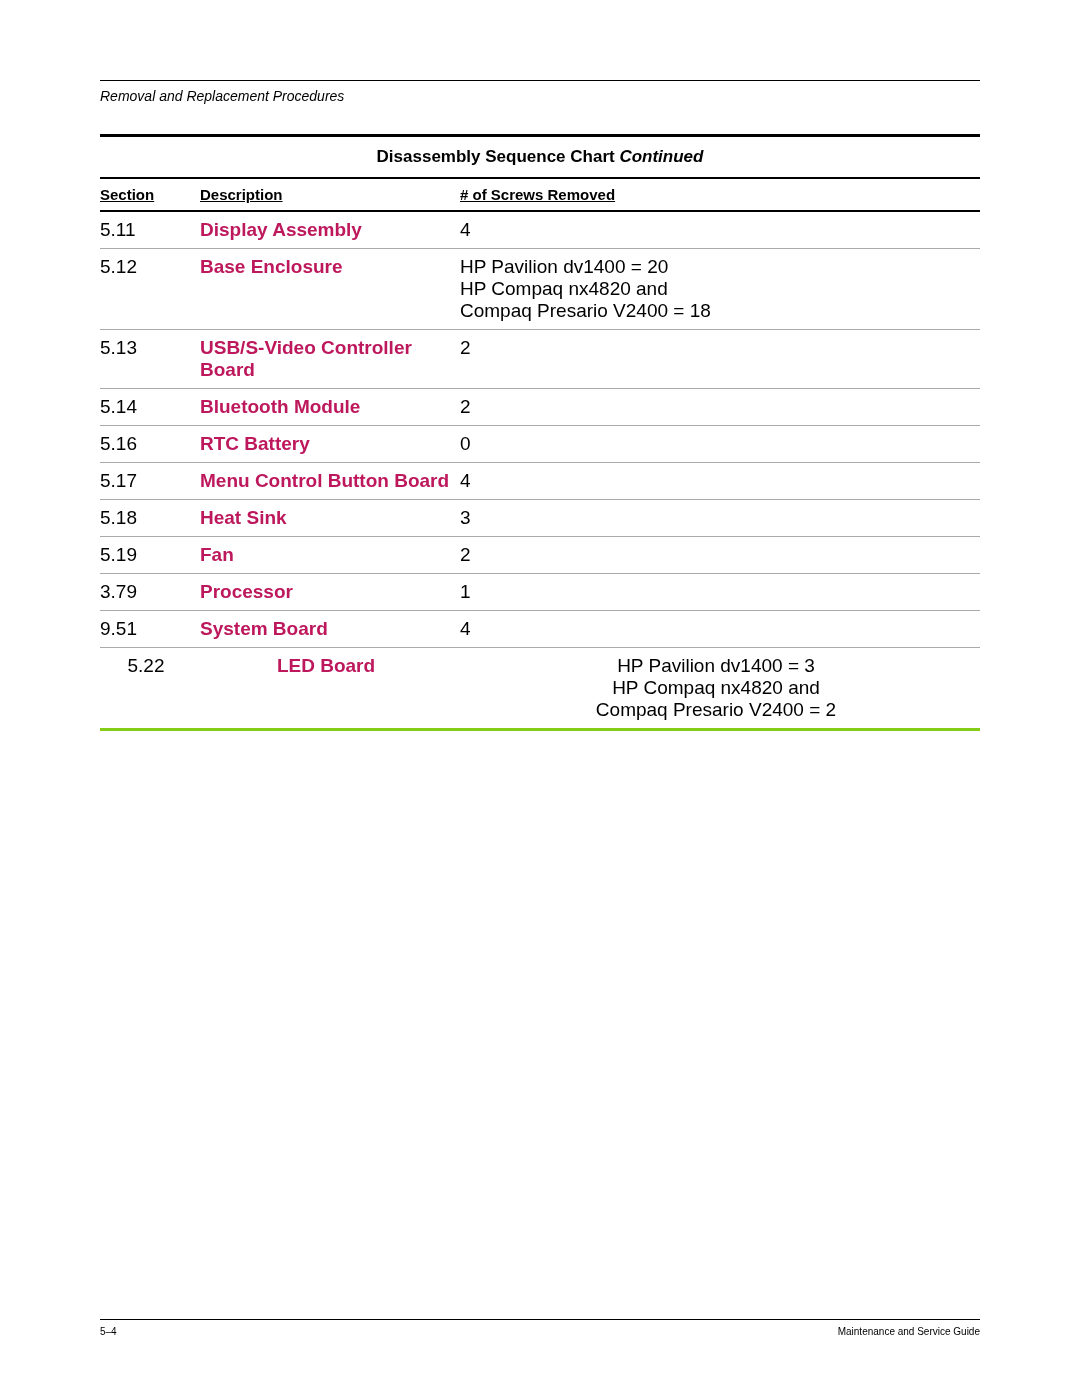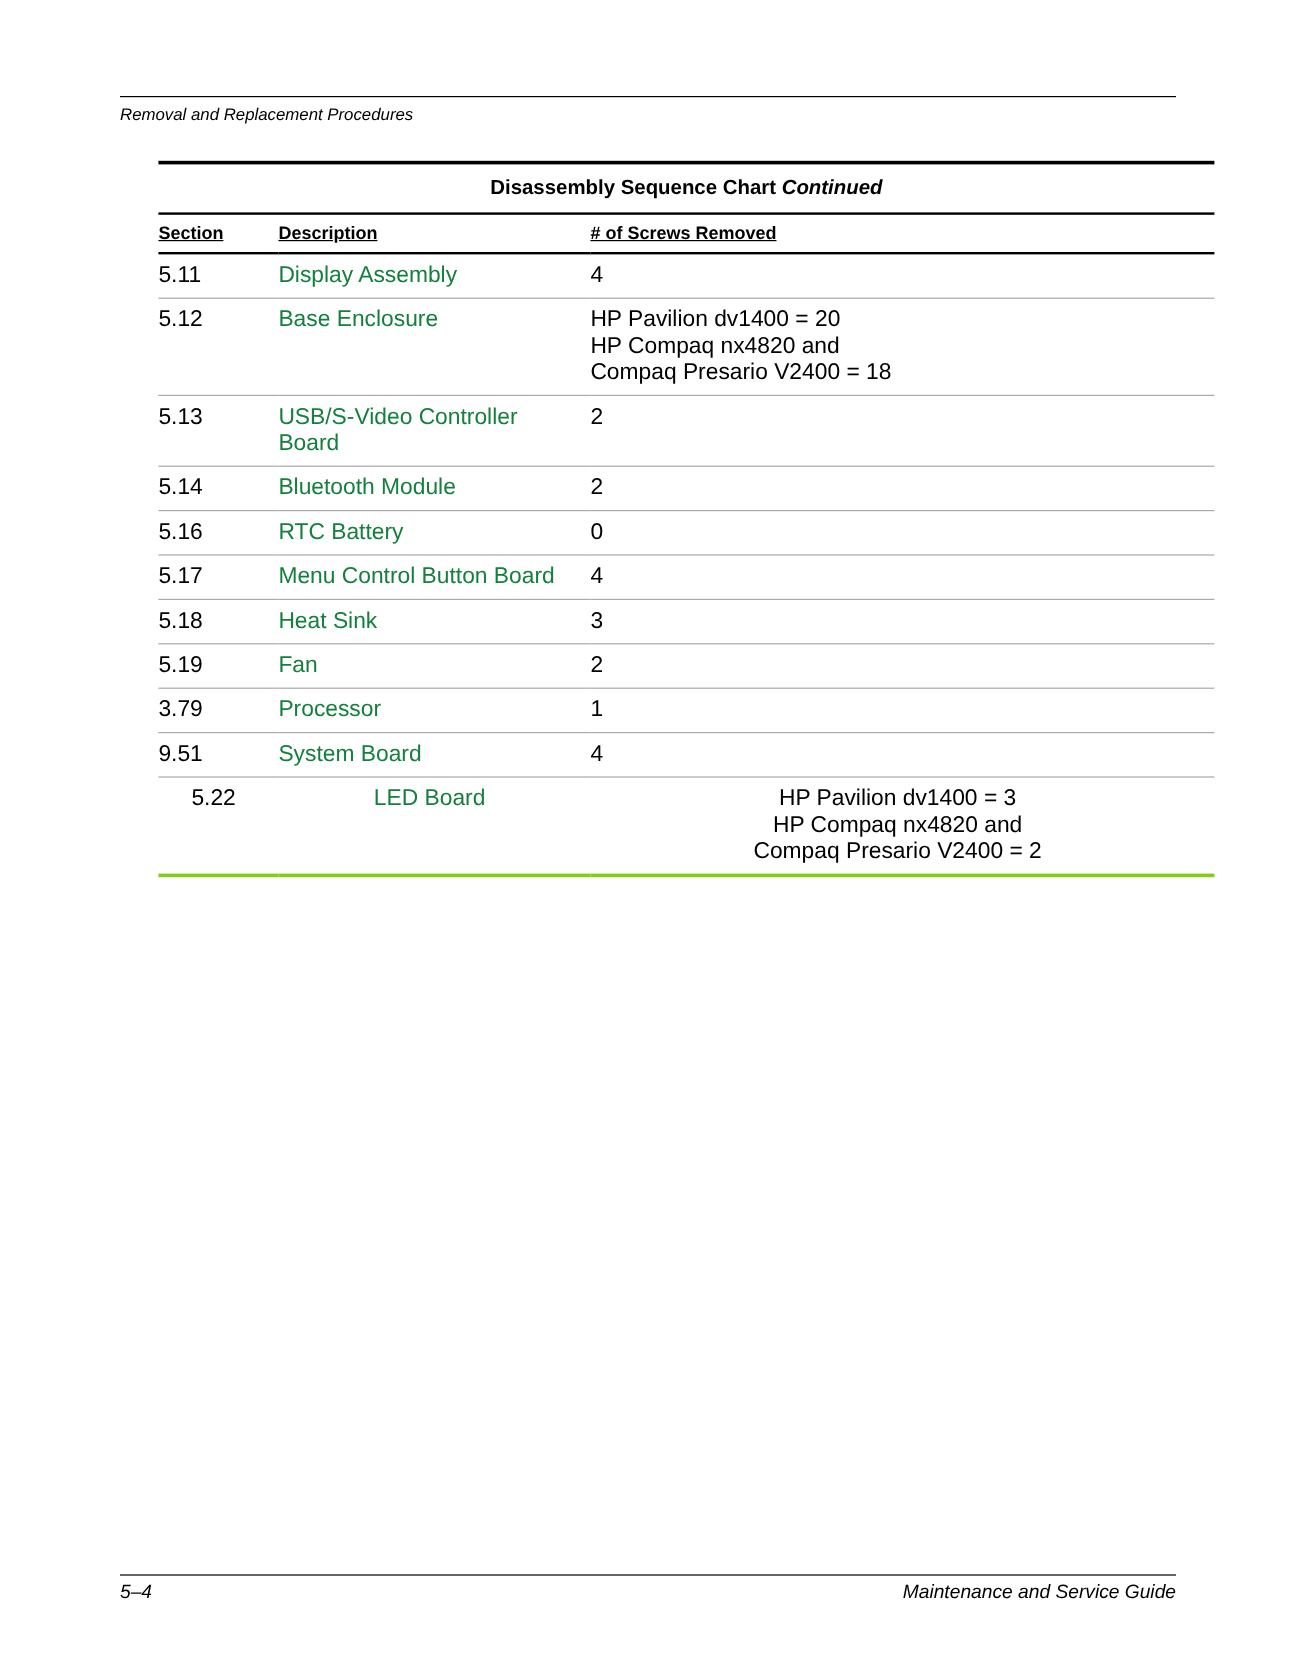--- a/index.html
+++ b/index.html
@@ -37,21 +37,20 @@
 
     .header-italic {
       font-style: italic;
       font-size: 14px;
       color: #000;
     }
 
     .table-container {
       margin-top: 30px;
       width: 100%;
-      margin-left: 32px;
     }
 
     .table-title-row {
       background: #fff;
       border-top: 3px solid #000;
       border-bottom: 2px solid #000;
       text-align: center;
       padding: 10px 0 10px 0;
     }
 
@@ -114,42 +113,42 @@
 
     tbody td:nth-child(2) {
       width: 260px;
     }
 
     tbody td:nth-child(3) {
       color: #000;
     }
 
     .link-blue {
-      color: #15803d;
+      color: #be185d;
       text-decoration: none;
+      font-weight: bold;
     }
 
     .footer-section {
       position: absolute;
       bottom: 60px;
       left: 100px;
       right: 100px;
     }
 
     .footer-line {
       border: none;
       border-top: 1px solid #000;
       margin-bottom: 6px;
     }
 
     .footer-content {
       display: flex;
       justify-content: space-between;
-      font-style: italic;
-      font-size: 16px;
+      font-size: 10px;
       color: #000;
     }
   </style>
 </head>
 <body>
 
 <div class="page-container">
 
   <div class="header-section">
     <hr class="header-line">

